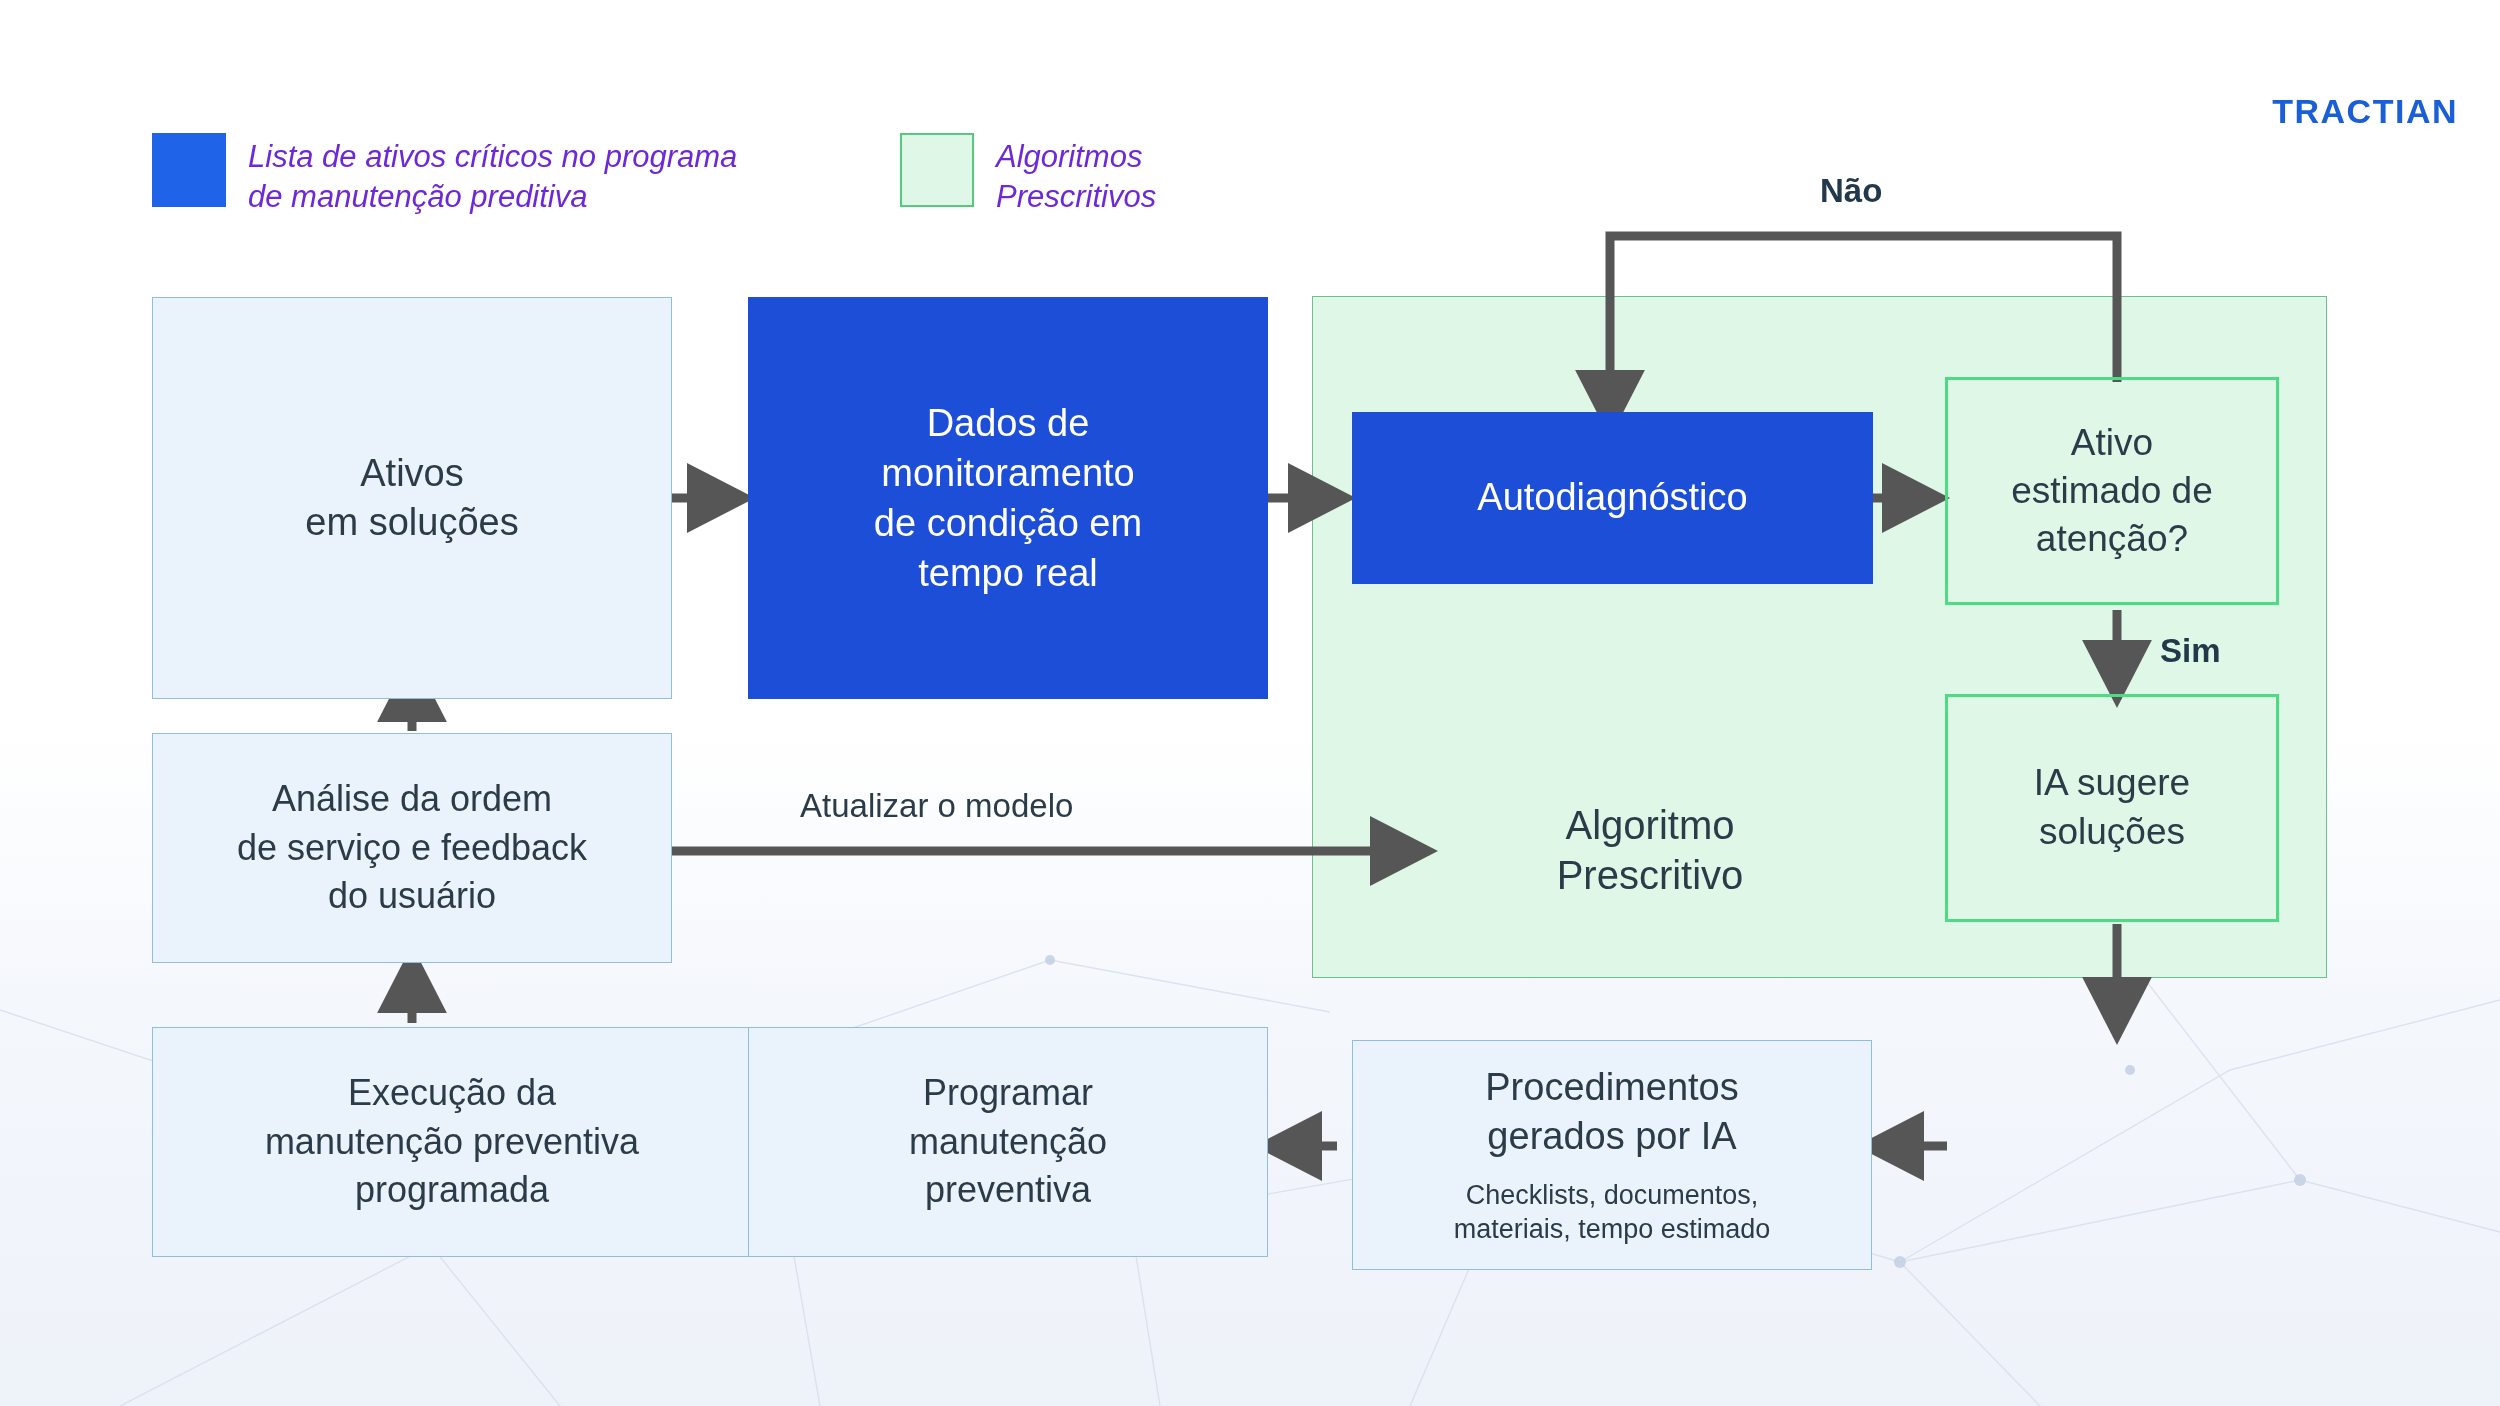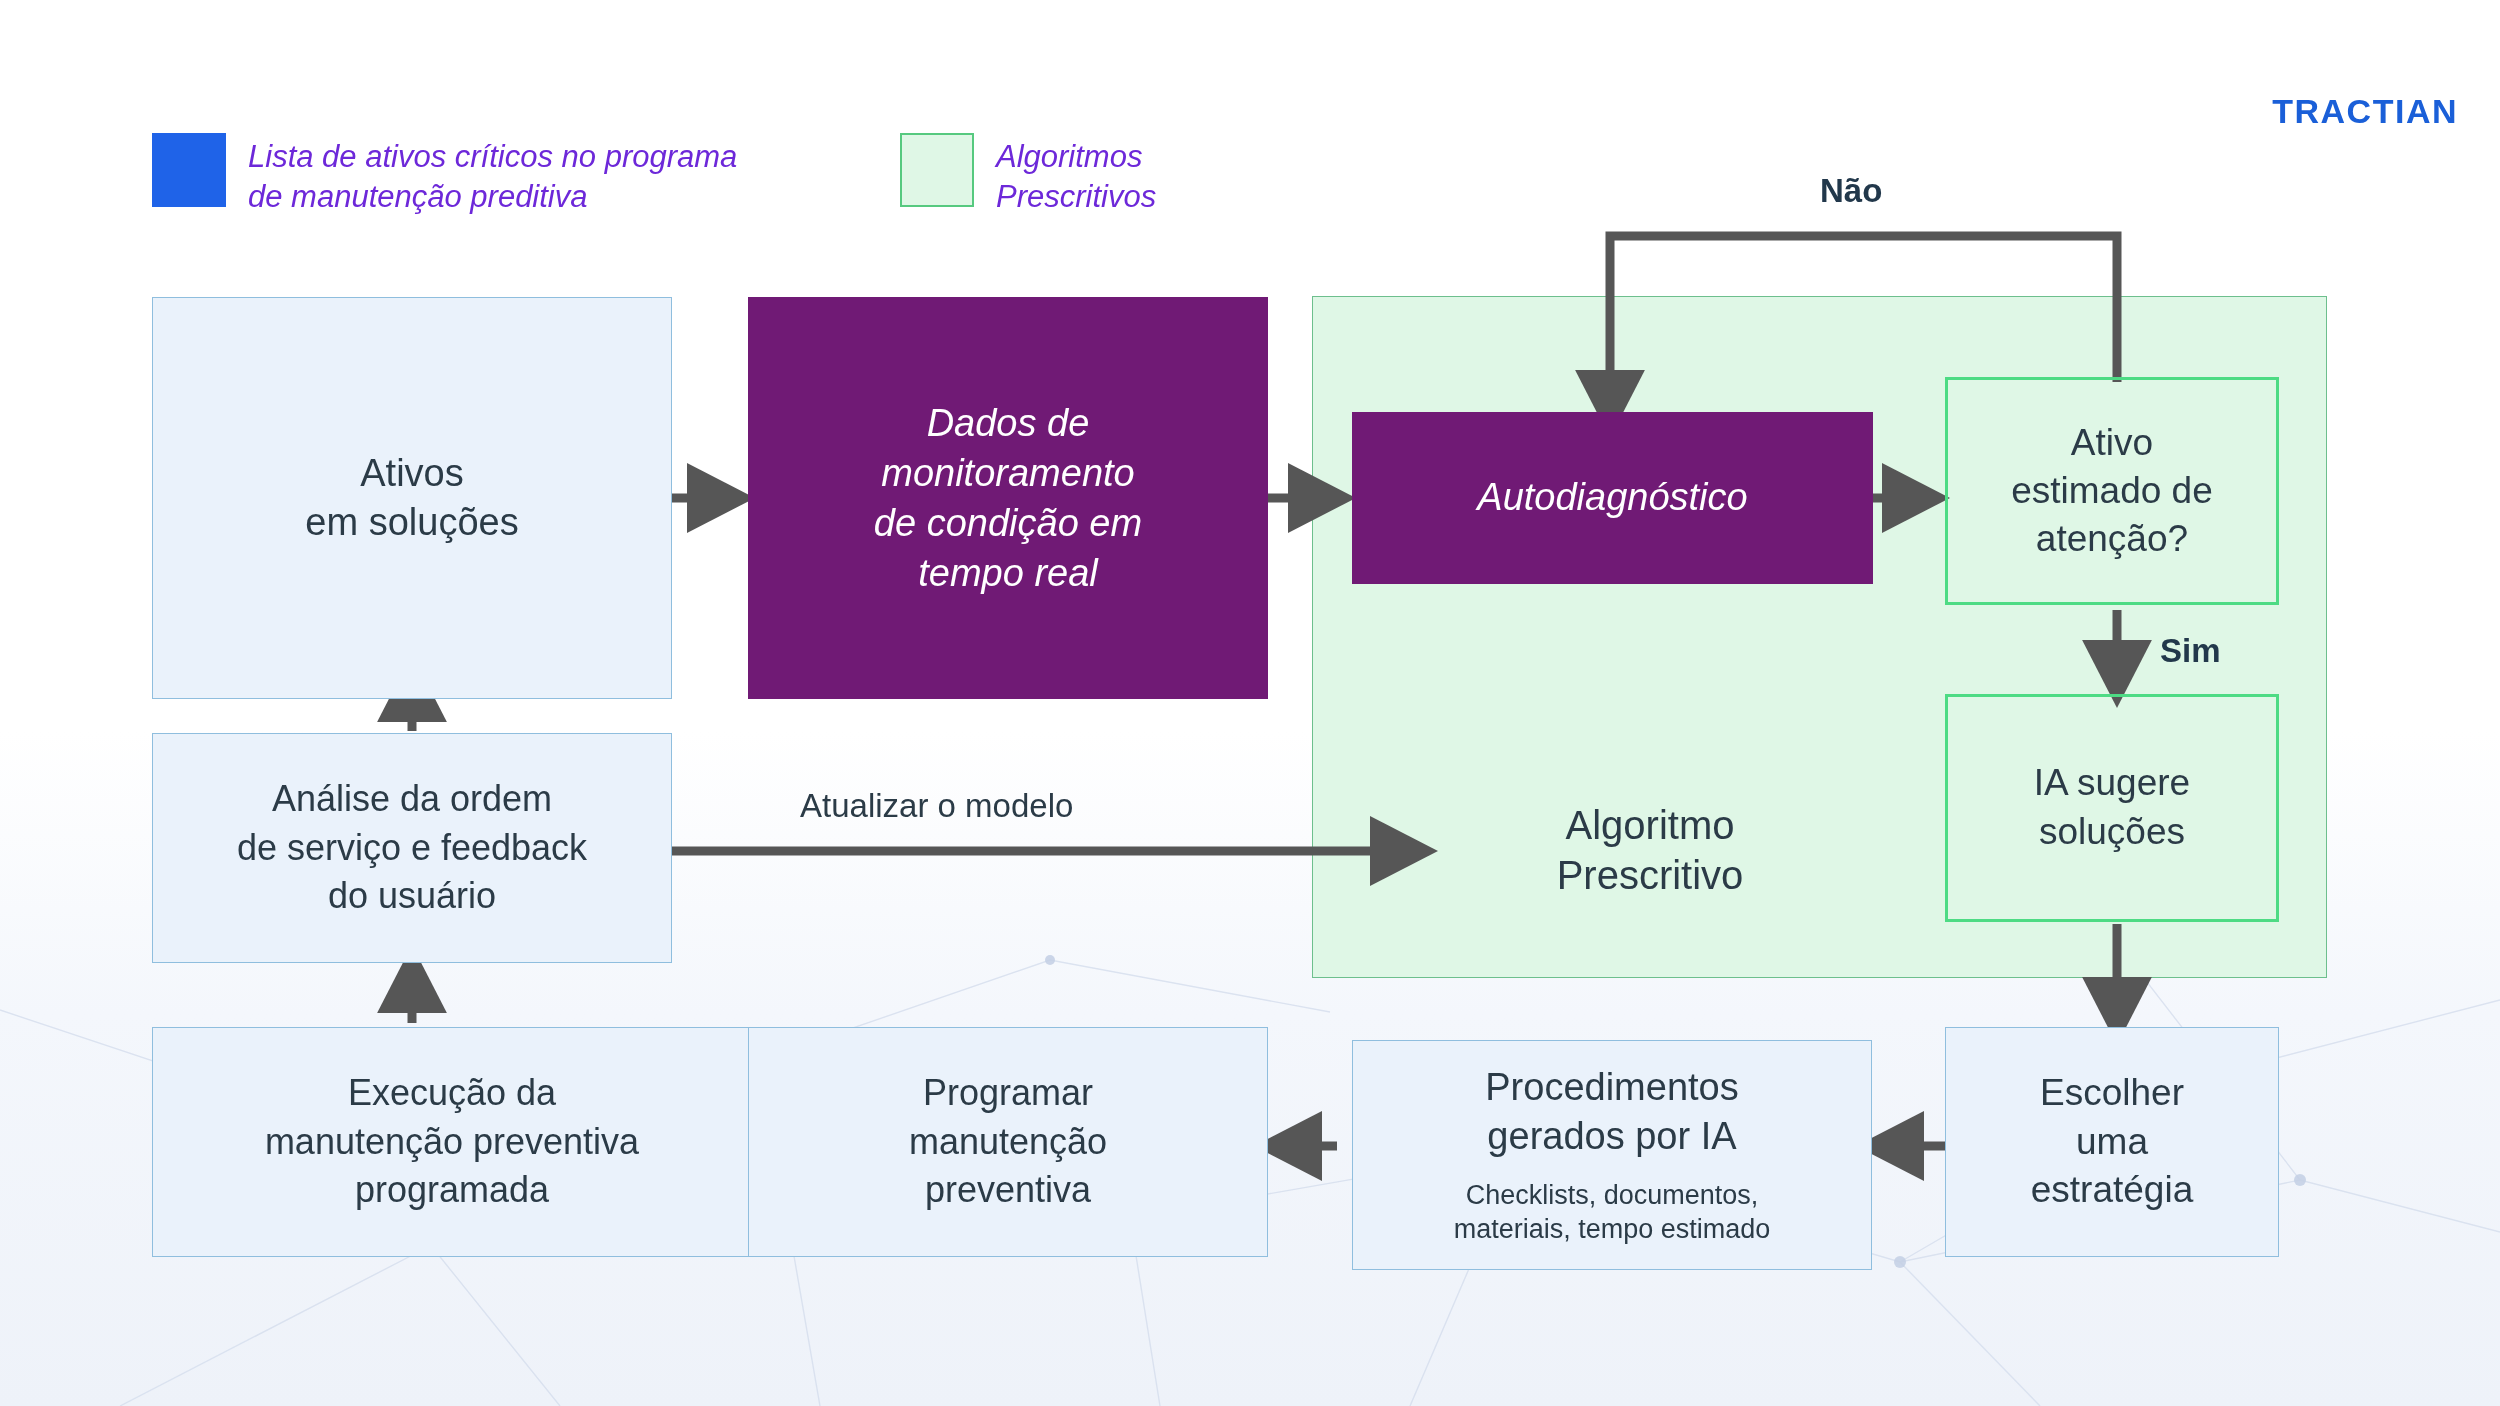--- a/index.html
+++ b/index.html
@@ -67,24 +67,23 @@
     color: #2b3b47;
   }
   .node .title { white-space: pre-line; }
   .node .sub   { white-space: pre-line; }
 
   .node.lightblue {
     background: #eaf2fb;
     border: 1.5px solid #8fbede;
   }
   .node.bluefill {
-    background: #701a75;
+    background: #1d4ed8;
     border: none;
     color: #ffffff;
-    font-style: italic;
   }
   .node.greenoutline {
     background: transparent;
     border: 3px solid #4ddb84;
   }
 
   
   .container-green {
     position: absolute;
     background: #dff7e6;
@@ -241,25 +240,20 @@
 preventiva</div>
   </div>
 
   <div class="node lightblue" style="left:1352px; top:1040px; width:520px; height:230px;">
     <div class="title" style="font-size:38px; line-height:1.3;">Procedimentos
 gerados por IA</div>
     <div class="sub" style="font-size:27px; line-height:1.28; margin-top:16px;">Checklists, documentos,
 materiais, tempo estimado</div>
   </div>
 
-  <div class="node lightblue" style="left:1945px; top:1027px; width:334px; height:230px; font-size:37px; line-height:1.32;">
-    <div class="title">Escolher
-uma
-estratégia</div>
-  </div>
 
   <div class="edge-label bold" style="left:1820px; top:172px;">Não</div>
 
   <div class="edge-label bold" style="left:2160px; top:632px;">Sim</div>
 
   <div class="edge-label plain" style="left:800px; top:787px;">Atualizar o modelo</div>
 
 </div>
 
 </body></html>

